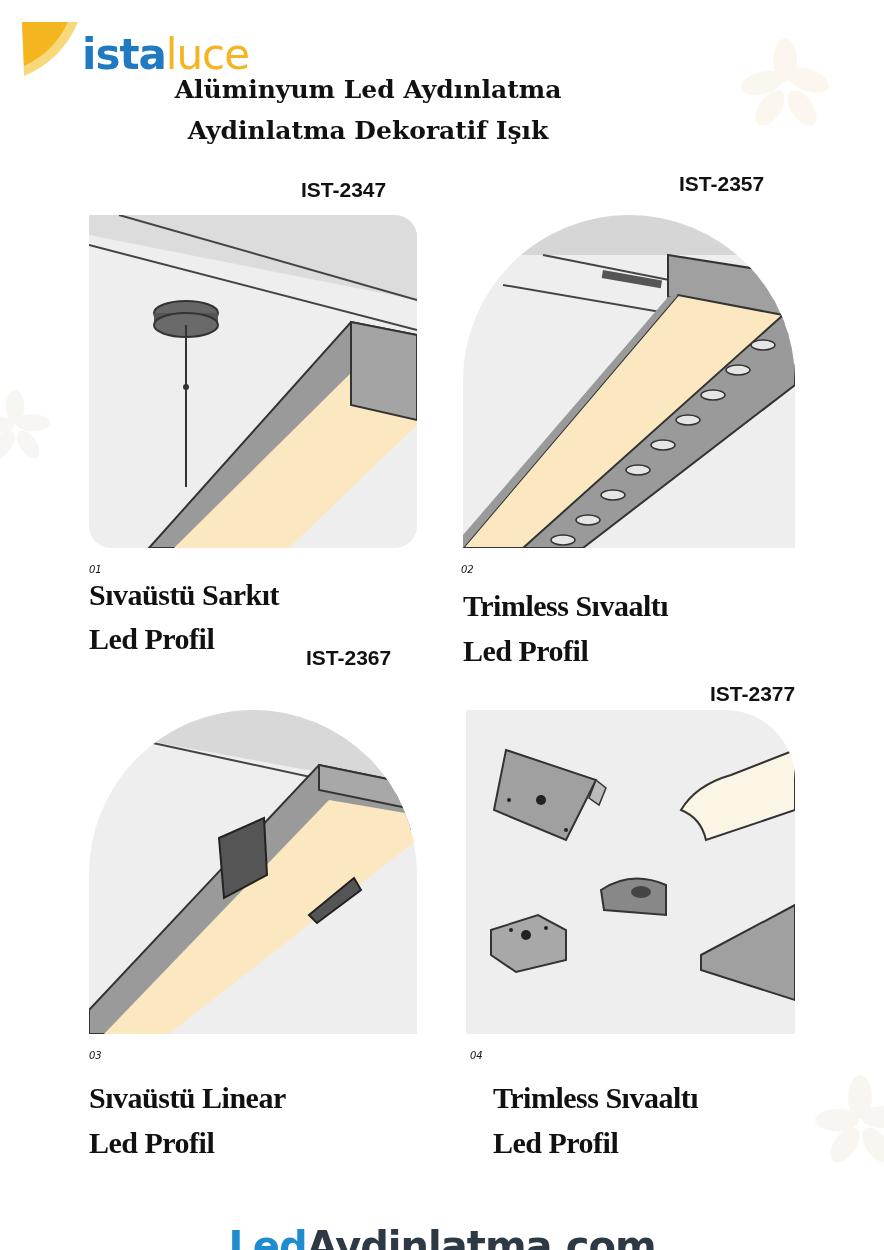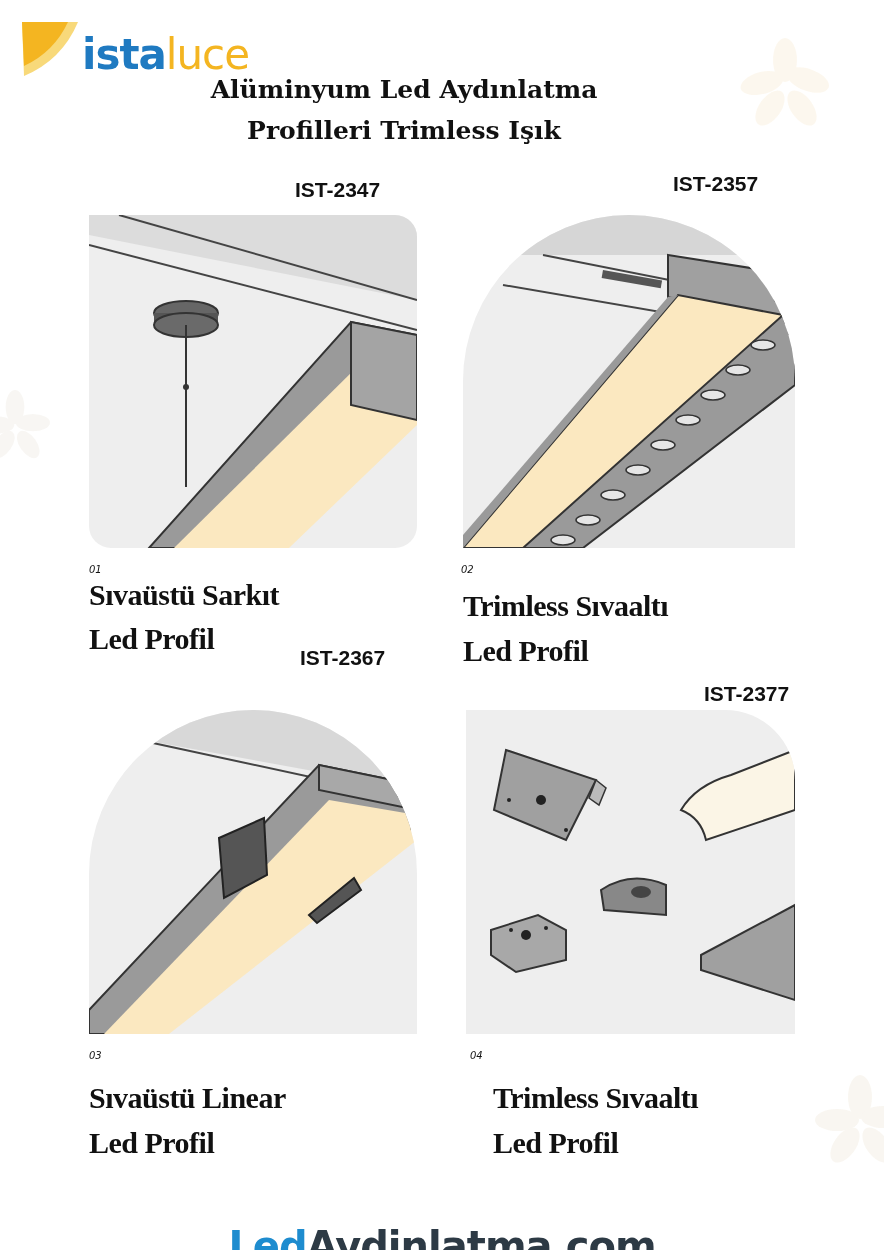--- a/index.html
+++ b/index.html
@@ -2,22 +2,22 @@
 <html><head>
 <meta charset="utf-8">
 <style>
   html, body { margin:0; padding:0; }
   body { width:884px; height:1250px; background:#ffffff; position:relative; overflow:hidden; font-family:"DejaVu Sans", sans-serif; }
   .abs { position:absolute; }
   .logo { left:22px; top:20px; width:240px; height:60px; }
   .logo-text { position:absolute; left:60px; top:14px; font-family:"DejaVu Sans", sans-serif; font-size:42px; line-height:42px; letter-spacing:-1px; }
   .logo-text .ista { color:#1f7ac1; font-weight:bold; }
   .logo-text .luce { color:#f4b521; font-weight:normal; }
-  .title { left:0; width:736px; text-align:center; font-family:"DejaVu Serif", serif; font-weight:bold; font-size:25px; color:#111; line-height:32px;padding-left:36px; }
-  .code { font-family:"Liberation Sans", sans-serif; font-weight:bold; font-size:21px; color:#111; }
+  .title { left:0; width:736px; text-align:center; font-family:"DejaVu Serif", serif; font-weight:bold; font-size:25px; color:#111; line-height:32px; }
+  .code { font-family:"Liberation Sans", sans-serif; font-weight:bold; font-size:21px; color:#111;margin-left:6px; }
   .num { font-family:"DejaVu Sans", sans-serif; font-style:italic; font-size:10px; color:#111; }
   .caption { font-family:"Liberation Serif", serif; font-weight:bold; font-size:30px; color:#111; text-align:left; line-height:46px; letter-spacing:-0.5px; }
   .panel { background:#eeeeee; overflow:hidden; }
   .footer { left:0; width:884px; top:1187px; text-align:center; font-family:"DejaVu Sans", sans-serif; font-weight:bold; font-size:40px; letter-spacing:-1px;margin-top:36px; }
   .footer .led { color:#1e8ccf; }
   .footer .rest { color:#2d3a45; }
   .flower { opacity:0.6; }
 </style>
 </head>
 <body>
@@ -54,21 +54,21 @@
   <svg class="abs" style="left:0;top:0" width="58" height="58" viewBox="0 0 58 58">
     <path d="M0 2 L56 2 Q40 40 2 56 Z" fill="#f8d97a"></path>
     <path d="M0 2 L46 2 Q32 32 2 46 Z" fill="#f4b521"></path>
   </svg>
   <div class="logo-text">
     <span class="ista">ista</span><span class="luce">luce</span>
   </div>
 </div>
 
 <div class="abs title" style="top:74px">Alüminyum Led Aydınlatma</div>
-<div class="abs title" style="top:115px">Profilleri Trimless Işık</div>
+<div class="abs title" style="top:115px">Aydinlatma Dekoratif Işık</div>
 
 <div class="abs code" style="left:295px;top:178px">IST-2347</div>
 <div class="abs panel" style="left:89px;top:215px;width:328px;height:333px;border-radius:0 22px 22px 22px">
   <svg width="328" height="333" viewBox="0 0 328 333">
     <polygon points="0,0 328,0 328,85 0,20" fill="#dcdcdc"></polygon>
     <line x1="30" y1="0" x2="328" y2="85" stroke="#444" stroke-width="2"></line>
     <line x1="0" y1="20" x2="328" y2="85" stroke="#fff" stroke-width="0"></line>
     <line x1="0" y1="30" x2="328" y2="115" stroke="#444" stroke-width="2"></line>
     <ellipse cx="97" cy="98" rx="32" ry="12" fill="#666" stroke="#333" stroke-width="2"></ellipse>
     <rect x="65" y="98" width="64" height="12" fill="#555"></rect>

